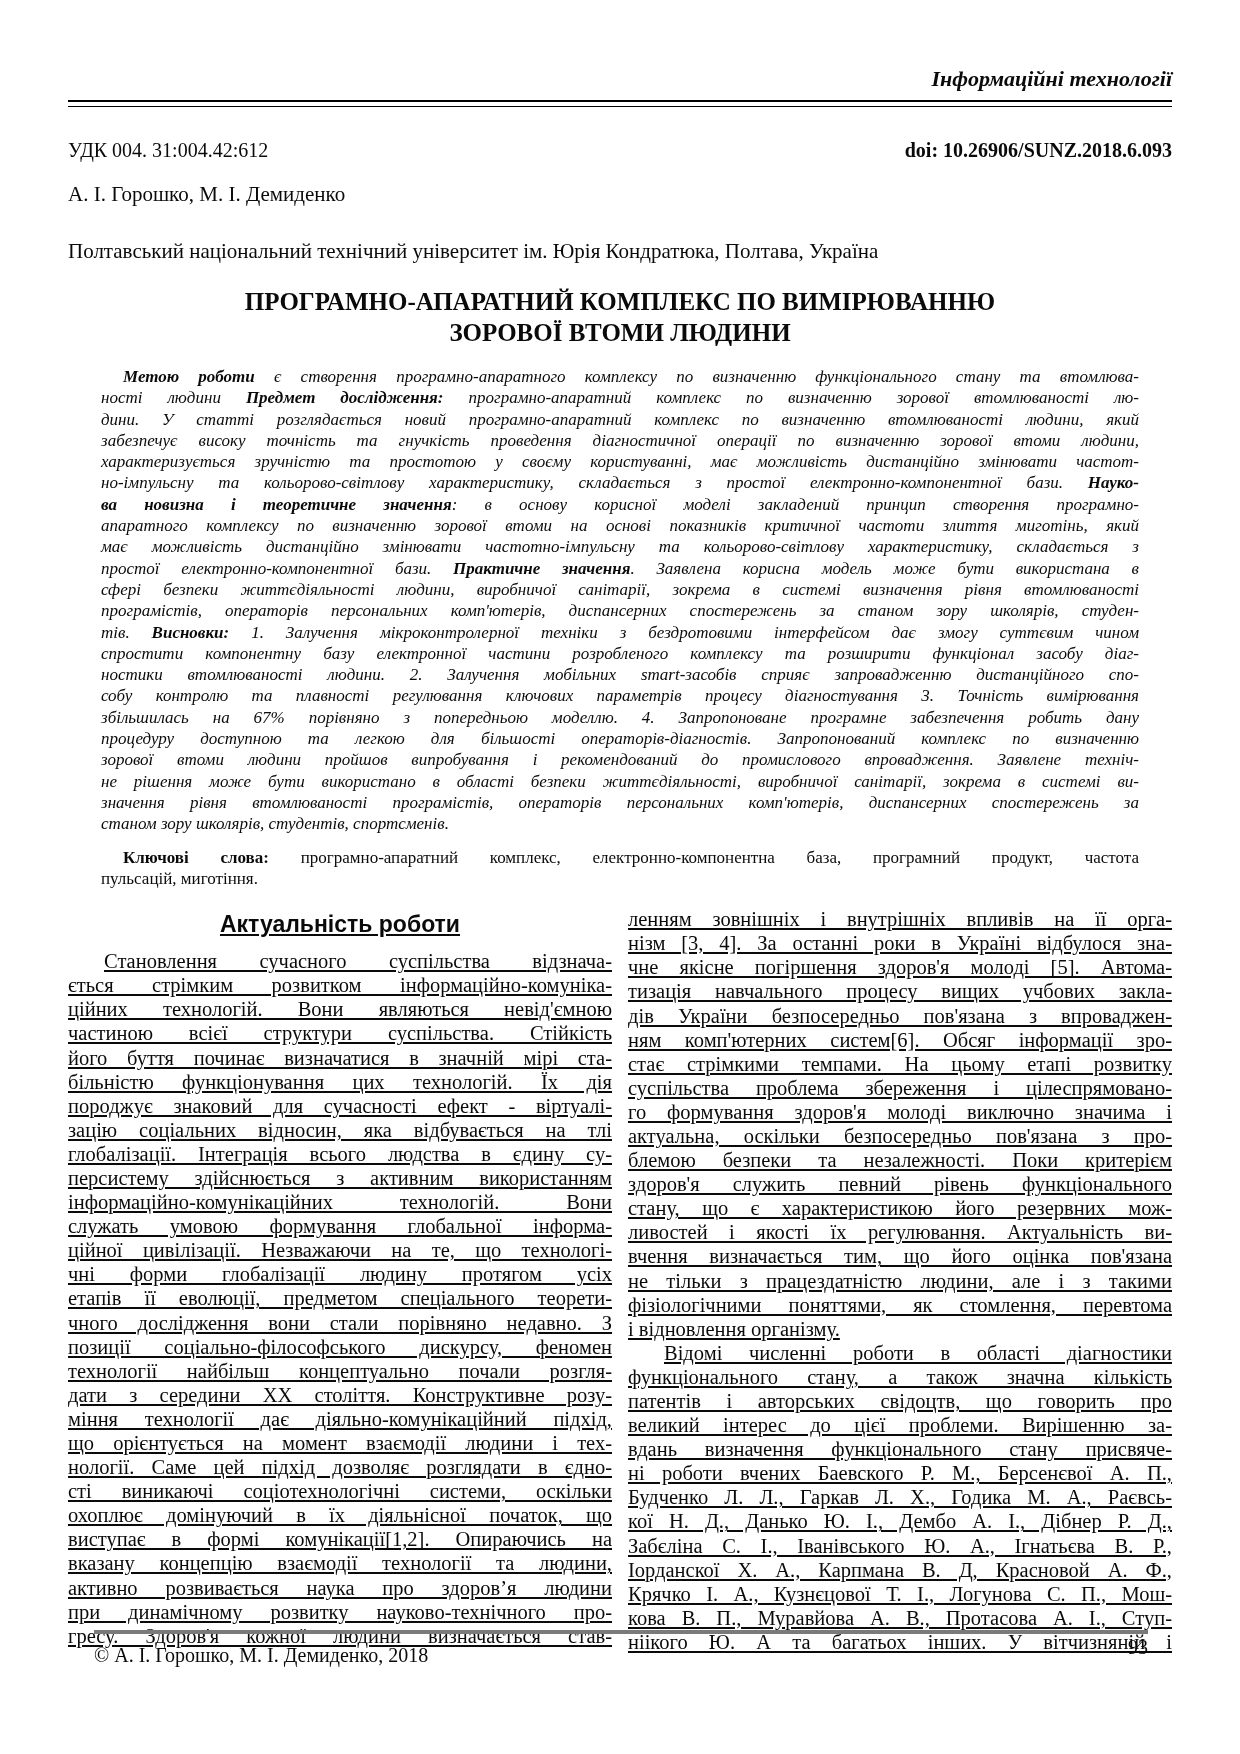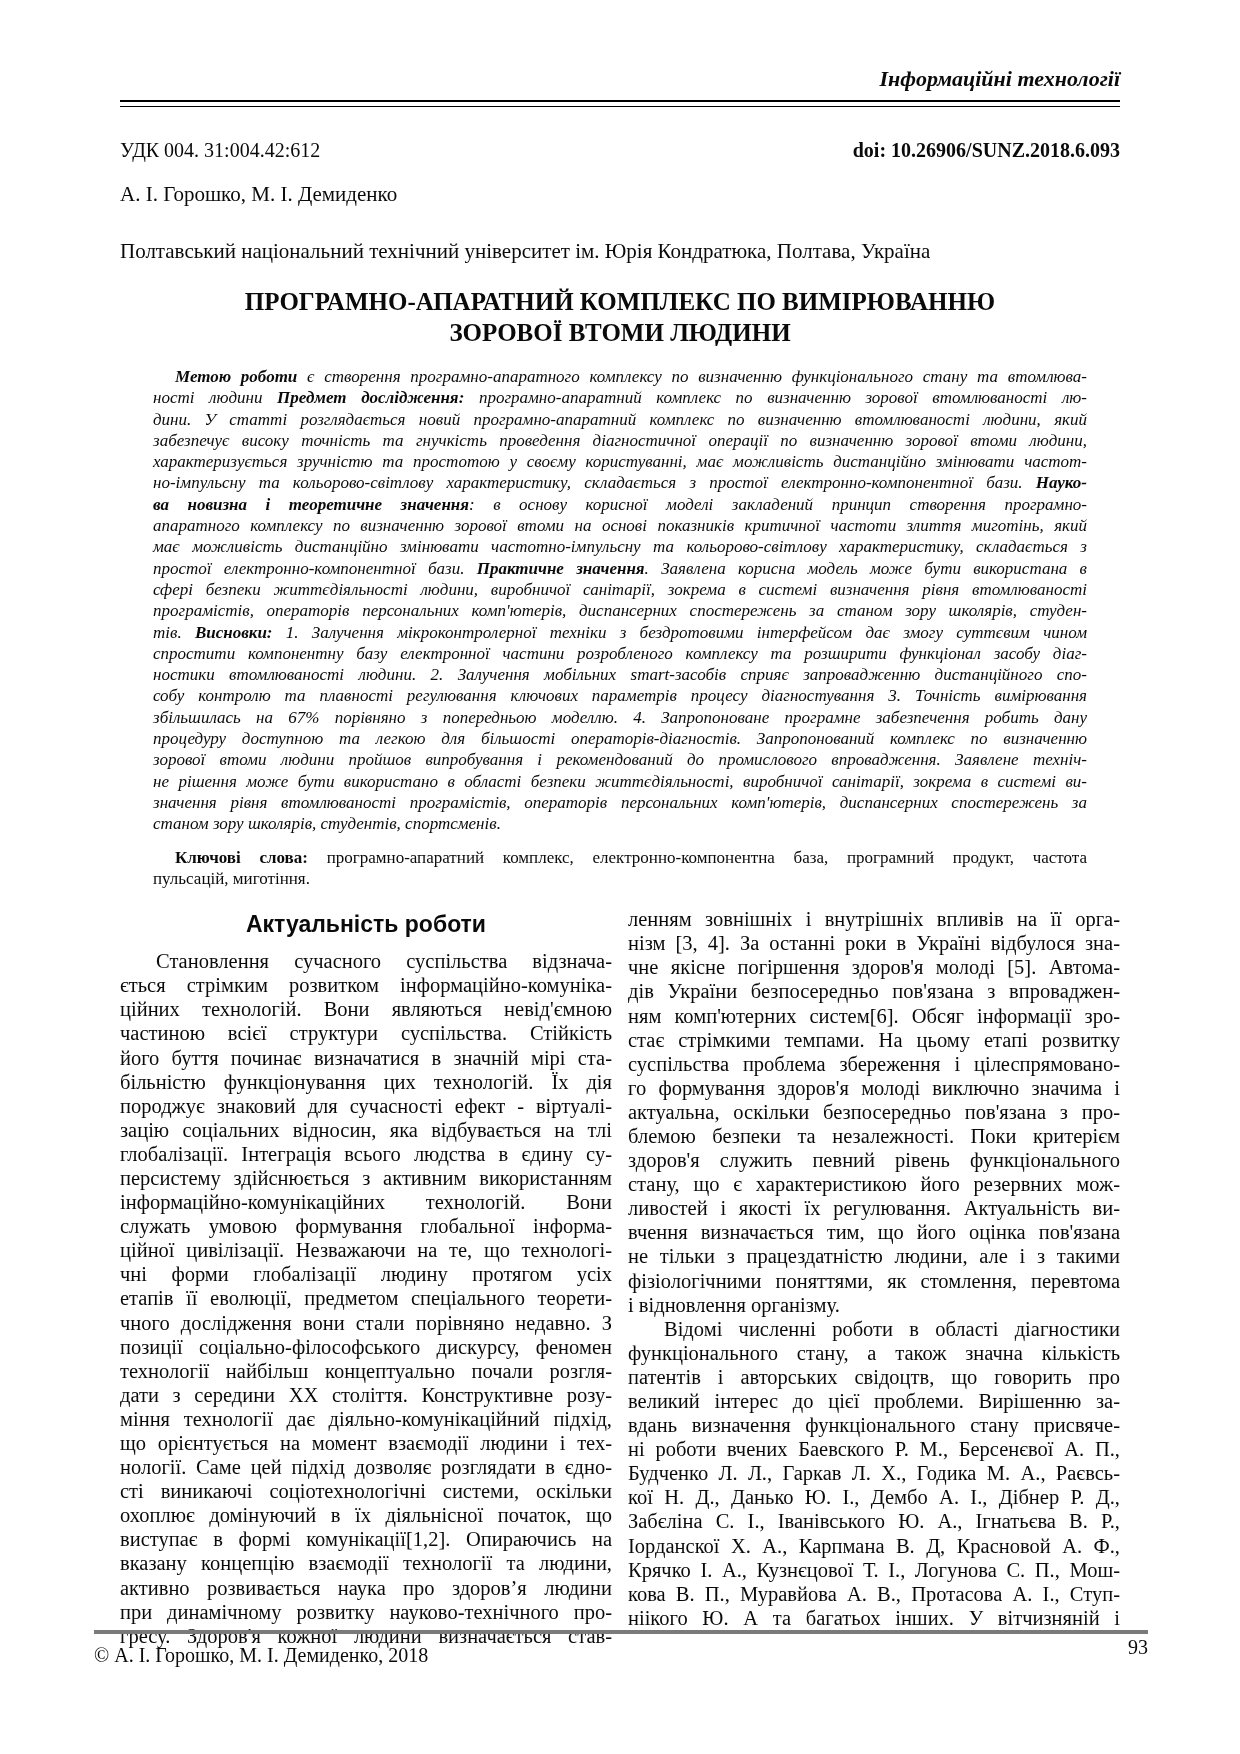--- a/index.html
+++ b/index.html
@@ -1,35 +1,35 @@
 <!DOCTYPE html>
 <html><head>
 <meta charset="utf-8">
 <style>
   * { margin:0; padding:0; box-sizing:border-box; }
   html,body { background:#ffffff; }
   body { width:1240px; height:1754px; position:relative; font-family:"Liberation Serif", serif; color:#0a0a0a; }
-  .page { width:1240px; height:1754px; padding:0 120px; position:relative; overflow:hidden; }
+  .page { width:1240px; height:1754px; padding:0 68px; position:relative; overflow:hidden; }
 
   .journal-head { margin-top:66px; text-align:right; font-size:22px; font-weight:bold; font-style:italic; }
   .head-rule { margin-top:8px; height:7px; border-top:2.5px solid #000; border-bottom:1.5px solid #000; }
 
   .udk-row { margin-top:32px; display:flex; justify-content:space-between; font-size:20px; }
   .doi { font-weight:bold; }
 
   .authors { margin-top:20px; font-size:21px; }
   .affiliation { margin-top:32px; font-size:21px; }
 
   .title { margin-top:22px; text-align:center; font-size:25px; font-weight:bold; line-height:31px; }
 
   .abstract { margin-top:18px; padding:0 33px; font-size:17px; line-height:21.3px;font-style:italic; }
   .keywords { margin-top:12px; padding:0 33px; font-size:17px; line-height:21.3px; }
   .abstract .tl.ind, .keywords .tl.ind { text-indent:22px; }
 
-  .columns { margin-top:18px; display:flex; gap:16px; align-items:flex-start; }
+  .columns { margin-top:18px; display:flex; gap:16px; align-items:flex-start;text-decoration:underline; }
   .col { flex:1 1 0; min-width:0; }
   .col-heading { margin:4px 0 11px 0; text-align:center; font-family:"Liberation Sans", sans-serif; font-size:23px; font-weight:bold; }
   .col .tl { font-size:20.5px; line-height:24.1px; }
   .col .tl.ind { text-indent:36px; }
 
   .tl { text-align:justify; text-align-last:justify; }
   .tl.end { text-align-last:left; }
   .b { font-weight:bold; }
 
   .footer { position:absolute; left:94px; right:92px; top:1630px; }
@@ -122,20 +122,21 @@
           <div class="tl"><span>активно розвивається наука про здоров’я людини</span></div>
           <div class="tl"><span>при динамічному розвитку науково-технічного про-</span></div>
           <div class="tl"><span>гресу. Здоров'я кожної людини визначається став-</span></div>
         </div>
     </div>
     <div class="col">
       <div>
           <div class="tl"><span>ленням зовнішніх і внутрішніх впливів на її орга-</span></div>
           <div class="tl"><span>нізм [3, 4]. За останні роки в Україні відбулося зна-</span></div>
           <div class="tl"><span>чне якісне погіршення здоров'я молоді [5]. Автома-</span></div>
+          <div class="tl"><span>тизація навчального процесу вищих учбових закла-</span></div>
           <div class="tl"><span>дів України безпосередньо пов'язана з впроваджен-</span></div>
           <div class="tl"><span>ням комп'ютерних систем[6]. Обсяг інформації зро-</span></div>
           <div class="tl"><span>стає стрімкими темпами. На цьому етапі розвитку</span></div>
           <div class="tl"><span>суспільства проблема збереження і цілеспрямовано-</span></div>
           <div class="tl"><span>го формування здоров'я  молоді виключно значима і</span></div>
           <div class="tl"><span>актуальна, оскільки безпосередньо пов'язана з про-</span></div>
           <div class="tl"><span>блемою безпеки та незалежності. Поки критерієм</span></div>
           <div class="tl"><span>здоров'я служить певний рівень функціонального</span></div>
           <div class="tl"><span>стану, що є характеристикою його резервних мож-</span></div>
           <div class="tl"><span>ливостей і якості їх регулювання. Актуальність ви-</span></div>

